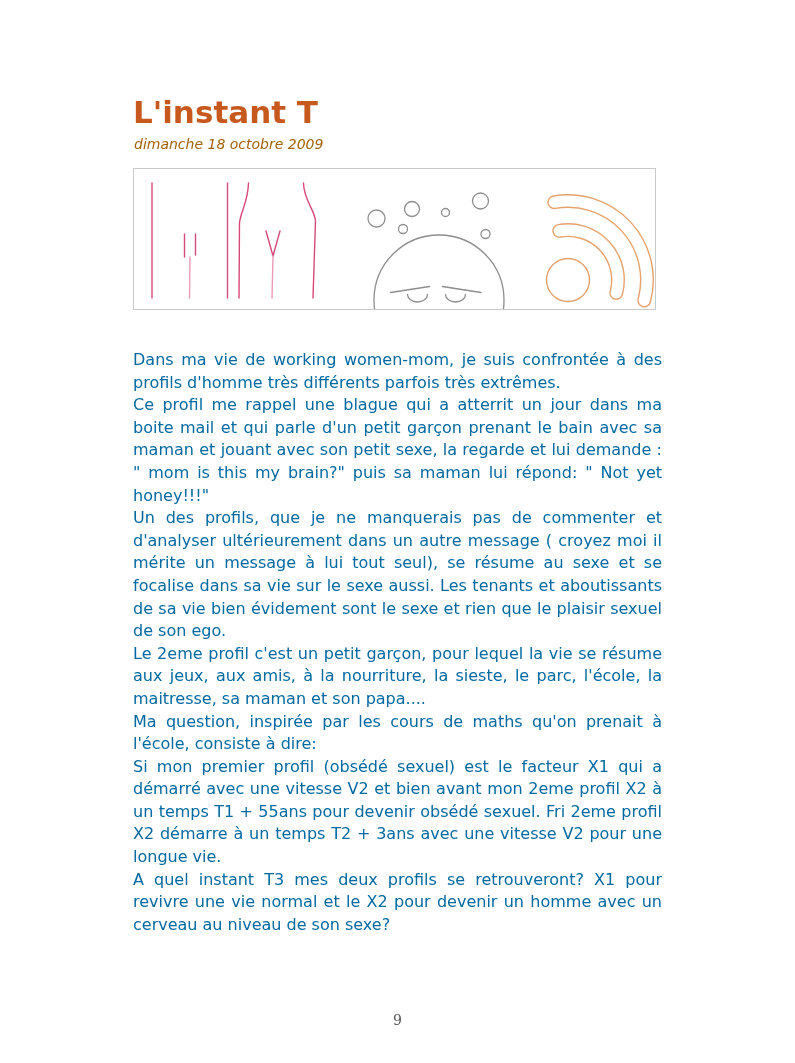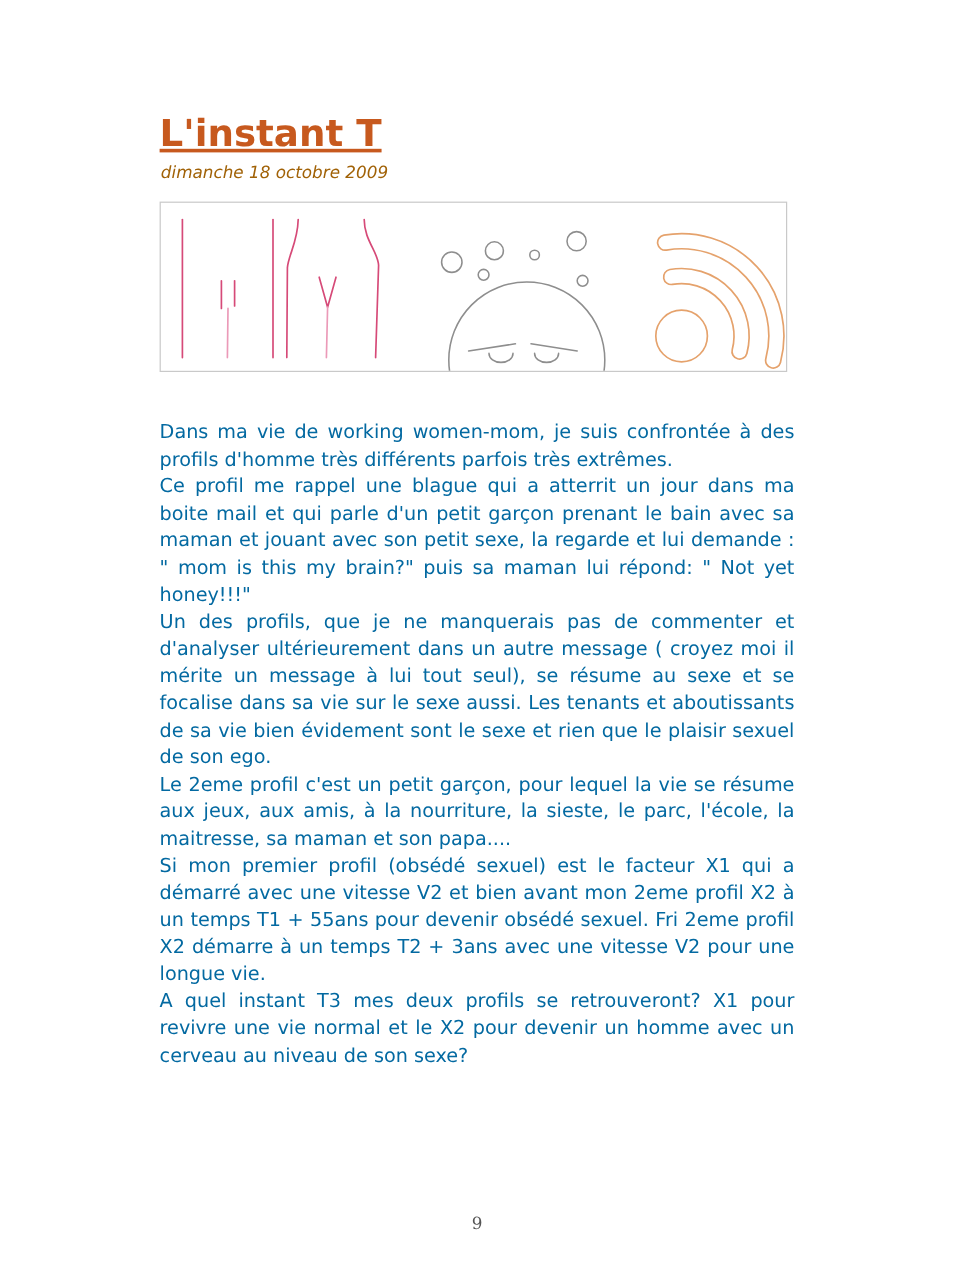--- a/index.html
+++ b/index.html
@@ -10,21 +10,20 @@
     position:relative;
     overflow:hidden;
   }
   .content { position:absolute; left:133px; top:0; width:529px; }
   .post-title {
     margin:97px 0 0 0;
     font-size:31px; line-height:1;
     font-weight:bold;
     color:#c7591e;
     font-family:"DejaVu Sans", sans-serif;
-    text-decoration:underline;
   }
   .post-date {
     margin:8px 0 0 1px;
     font-size:14px;
     font-style:italic;
     color:#a16207;
   }
   .banner {
     margin-top:16px;
     width:521px; height:140px;
@@ -93,19 +92,20 @@
         <circle cx="434" cy="111" r="21.5" stroke="#e5a26c" stroke-width="1.4"></circle>
       </g>
     </svg>
   </div>
 
   <div class="article">
     <p>Dans ma vie de working women-mom, je suis confrontée à des profils d'homme très différents parfois très extrêmes.</p>
     <p>Ce profil me rappel une blague qui a atterrit un jour dans ma boite mail et qui parle d'un petit garçon prenant le bain avec sa maman et jouant avec son petit sexe, la regarde et lui demande : " mom is this my brain?" puis sa maman lui répond: " Not yet honey!!!"</p>
     <p>Un des profils, que je ne manquerais pas de commenter et d'analyser ultérieurement dans un autre message ( croyez moi il mérite un message à lui tout seul), se résume au sexe et se focalise dans sa vie sur le sexe aussi. Les tenants et aboutissants de sa vie bien évidement sont le sexe et rien que le plaisir sexuel de son ego.</p>
     <p>Le 2eme profil c'est un petit garçon, pour lequel la vie se résume aux jeux, aux amis, à la nourriture, la sieste, le parc, l'école, la maitresse, sa maman et son papa....</p>
+    <p>Ma question, inspirée par les cours de maths qu'on prenait à l'école, consiste à dire:</p>
     <p>Si mon premier profil (obsédé sexuel) est le facteur X1 qui a démarré avec une vitesse V2 et bien avant mon 2eme profil X2 à un temps T1 + 55ans pour devenir obsédé sexuel. Fri 2eme profil X2 démarre à un temps T2 + 3ans avec une vitesse V2 pour une longue vie.</p>
     <p>A quel instant T3 mes deux profils se retrouveront? X1 pour revivre une vie normal et le X2 pour devenir un homme avec un cerveau au niveau de son sexe?</p>
   </div>
 
 </div>
 
 <div class="page-number">9</div>
 
 </body></html>

